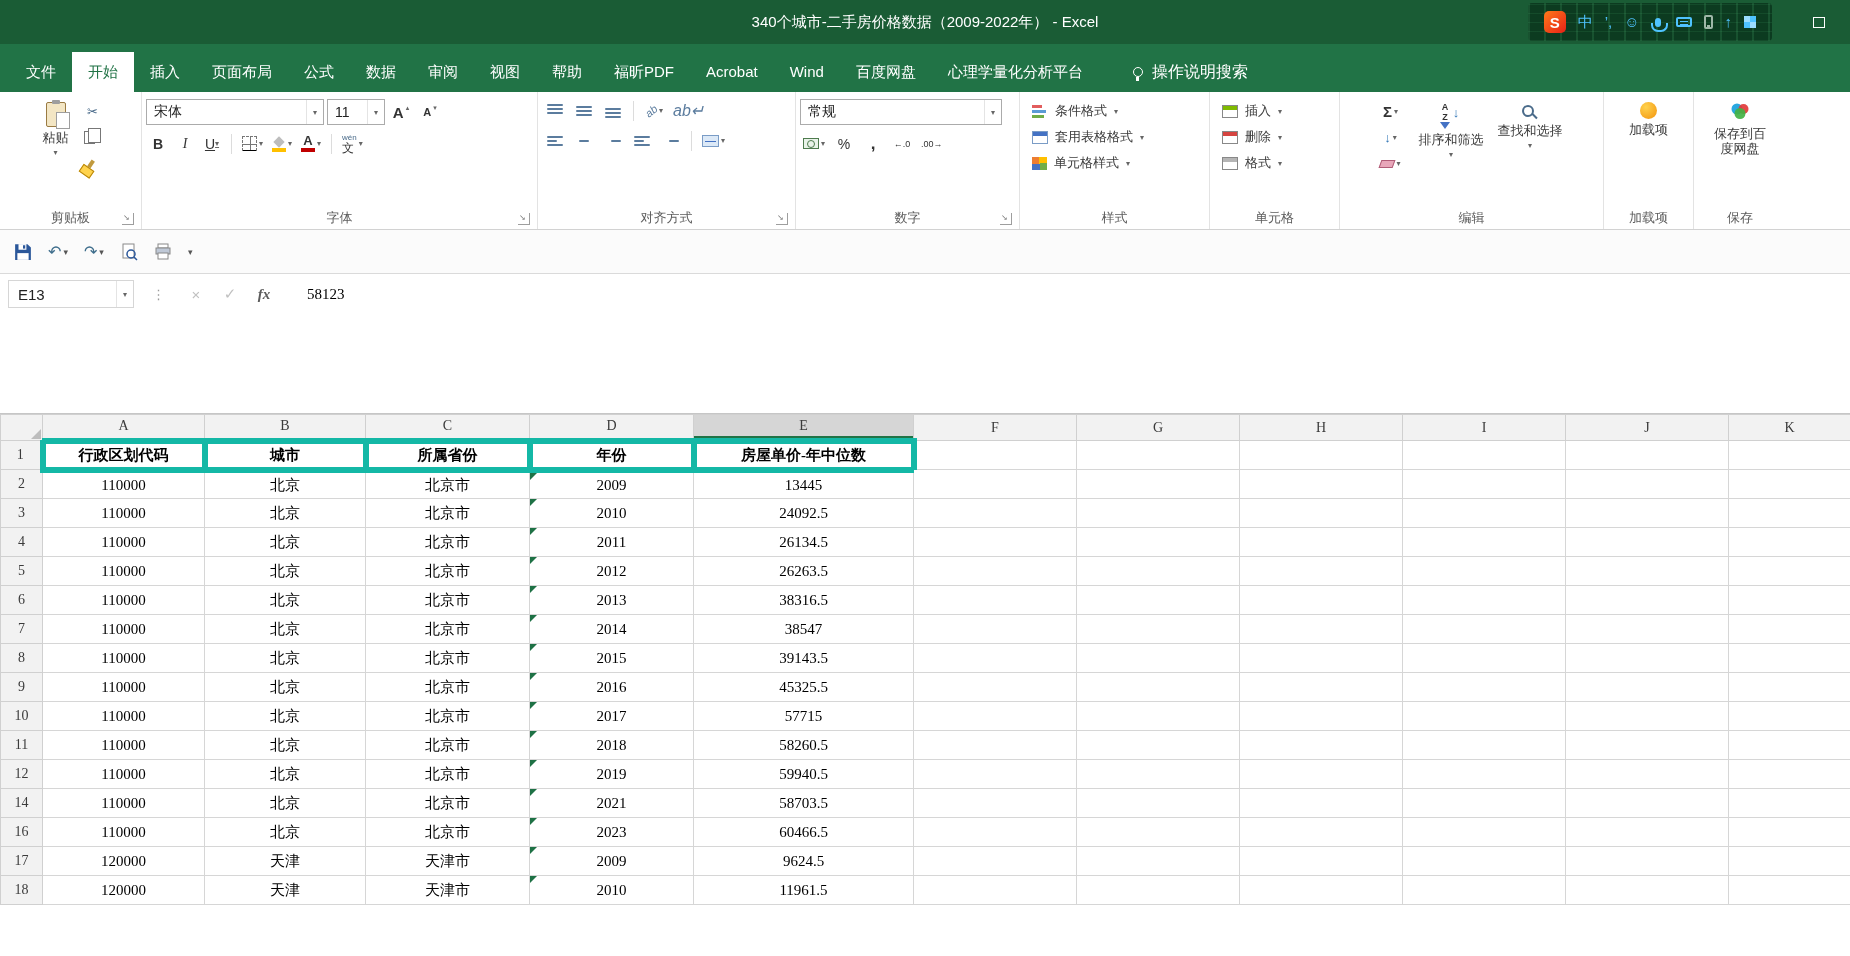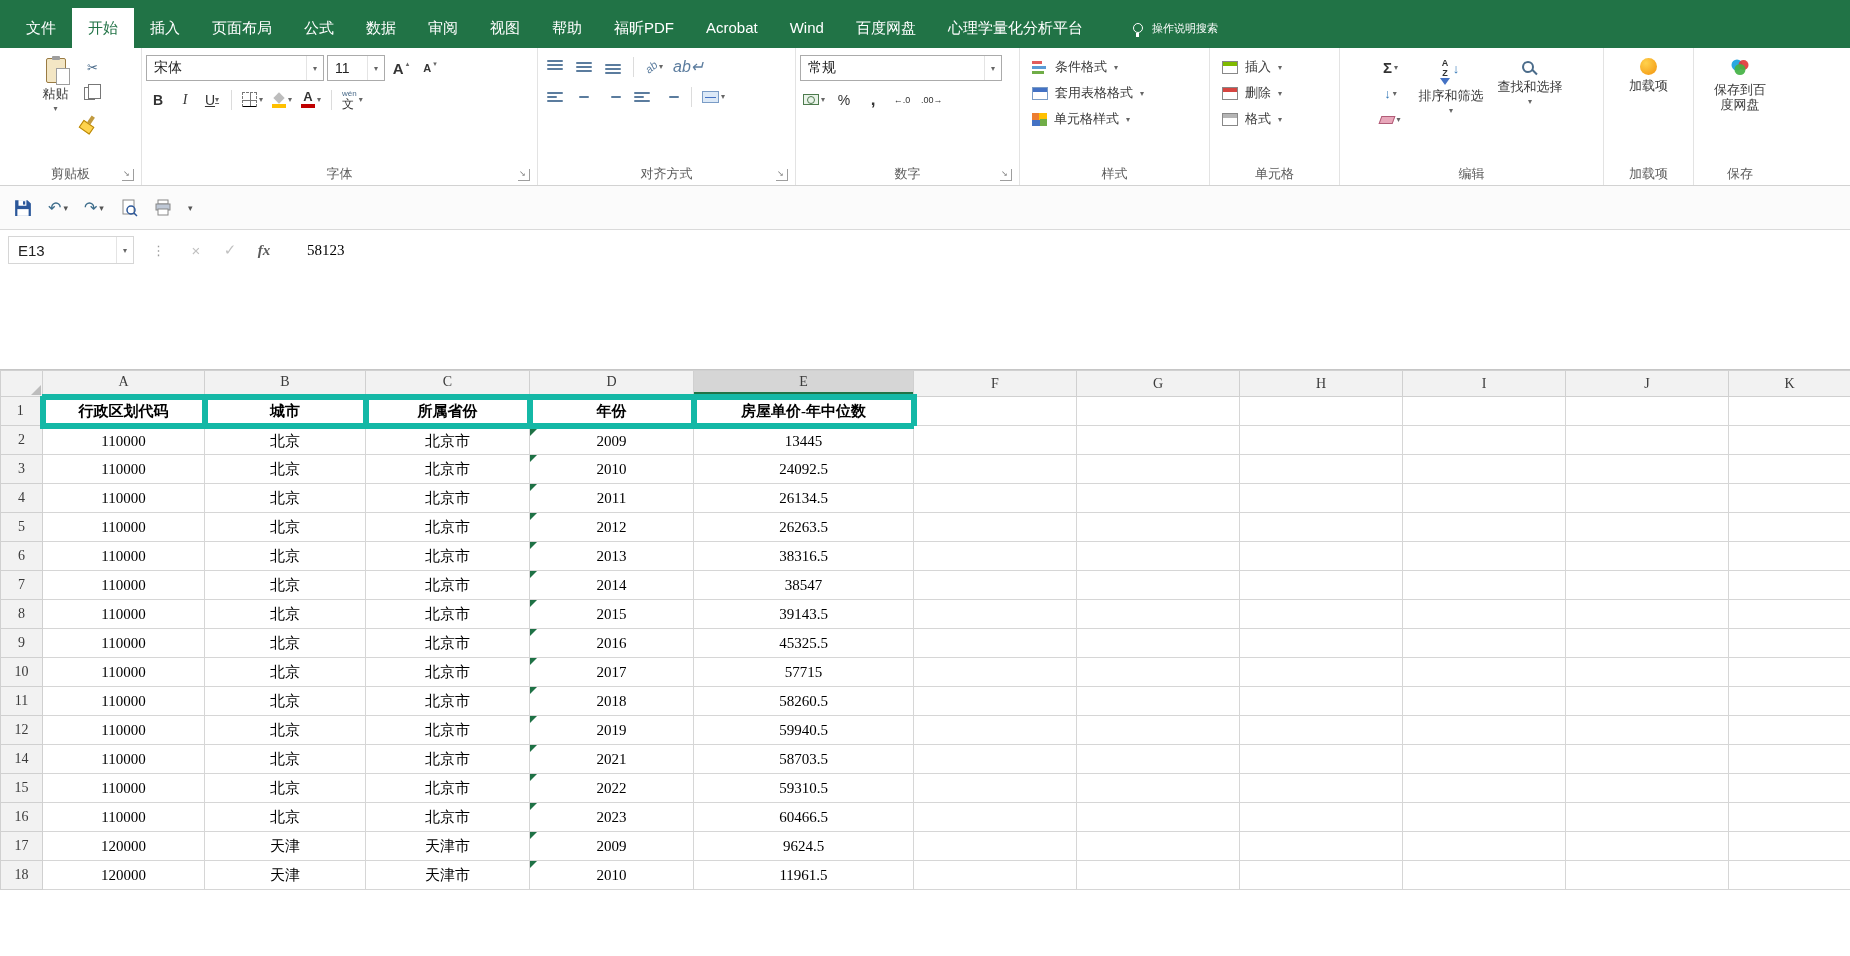--- a/index.html
+++ b/index.html
@@ -22,21 +22,21 @@
 .ic-phone::after{content:"";position:absolute;left:1px;bottom:0.5px;width:3px;height:1.5px;background:#9FB7A8}
 .ic-grid{width:12px;height:12px;background:conic-gradient(#4FC3FF 0 25%,#9ADDFF 0 50%,#4FC3FF 0 75%,#9ADDFF 0)}
 .win-controls{position:absolute;right:0;top:0;width:62px;height:44px;display:flex;align-items:center;justify-content:center}
 .restore-box{width:12px;height:11px;border:1.5px solid #fff;display:inline-block}
 
 
 .tabbar{height:48px;background:#217346;display:flex;align-items:flex-end;color:#fff;padding-left:10px;flex:0 0 auto}
 .tabs{display:flex;}
 .tab{padding:0 16px;height:40px;line-height:40px;font-size:15px;white-space:nowrap}
 .tab.active{background:#fff;color:#217346}
-.tellme{display:flex;align-items:center;gap:9px;height:40px;margin-left:34px;font-size:11px;white-space:nowrap}
+.tellme{display:flex;align-items:center;gap:9px;height:40px;margin-left:34px;font-size:16px;white-space:nowrap}
 .ic-bulb{width:10px;height:10px;border:1.5px solid #fff;border-radius:50%;position:relative;display:inline-block}
 .ic-bulb::after{content:"";position:absolute;left:2px;top:9px;width:3px;height:4px;background:#fff}
 
 
 .ribbon{height:138px;background:#fff;border-bottom:1px solid #D2D2D2;display:flex;flex:0 0 auto}
 .g{border-right:1px solid #E3E3E3;display:flex;flex-direction:column;padding:5px 4px 0}
 .gb{flex:1;display:flex;align-items:flex-start;justify-content:center}
 .gbcol{flex:1;display:flex;flex-direction:column;gap:7px;padding-top:2px}
 .gf{height:23px;display:flex;align-items:center;justify-content:center;position:relative;color:#5C5C5C;font-size:13px}
 .lch{position:absolute;right:3px;bottom:4px;width:12px;height:12px;border-right:1px solid #9E9E9E;border-bottom:1px solid #9E9E9E;font-size:8px;line-height:10px;text-align:left;color:#777;padding-left:1px}
@@ -158,20 +158,37 @@
 th.rowsel{background:#D6D6D6;color:#217346;box-shadow:inset -2px 0 0 #217346}
 td.sel{box-shadow:inset 0 0 0 2.5px #217346;z-index:2}
 td.sel::after{content:"";position:absolute;right:-1px;bottom:-1px;width:7px;height:7px;background:#217346;border:1px solid #fff;z-index:5}
 td.dmark::before{content:"";position:absolute;left:0;top:0;border-top:7px solid #1E7145;border-right:7px solid transparent}
 </style>
 </head>
 <body>
 
 <div id="app">
 
+  <div class="titlebar">
+    <div class="title">340个城市-二手房价格数据（2009-2022年）  -  Excel</div>
+    <div class="ime">
+      <span class="sogou">S</span>
+      <span class="imeic">中</span>
+      <span class="imeic">’,</span>
+      <span class="imeic">☺</span>
+      <span class="ic-mic"></span>
+      <span class="ic-kb"></span>
+      <span class="ic-phone"></span>
+      <span class="imeic">↑</span>
+      <span class="ic-grid"></span>
+    </div>
+    <div class="win-controls">
+      <span class="restore-box"></span>
+    </div>
+  </div>
 
   <div class="tabbar">
     <div class="tabs" id="tabs">
         <span class="tab">文件</span>
         <span class="tab active">开始</span>
         <span class="tab">插入</span>
         <span class="tab">页面布局</span>
         <span class="tab">公式</span>
         <span class="tab">数据</span>
         <span class="tab">审阅</span>
@@ -768,34 +785,20 @@
             <td class="dmark">2021</td>
             <td>58703.5</td>
             <td></td>
             <td></td>
             <td></td>
             <td></td>
             <td></td>
             <td></td>
           </tr>
           <tr>
-            <th>15</th>
-            <td>110000</td>
-            <td>北京</td>
-            <td>北京市</td>
-            <td class="dmark">2022</td>
-            <td>59310.5</td>
-            <td></td>
-            <td></td>
-            <td></td>
-            <td></td>
-            <td></td>
-            <td></td>
-          </tr>
-          <tr>
             <th>16</th>
             <td>110000</td>
             <td>北京</td>
             <td>北京市</td>
             <td class="dmark">2023</td>
             <td>60466.5</td>
             <td></td>
             <td></td>
             <td></td>
             <td></td>

